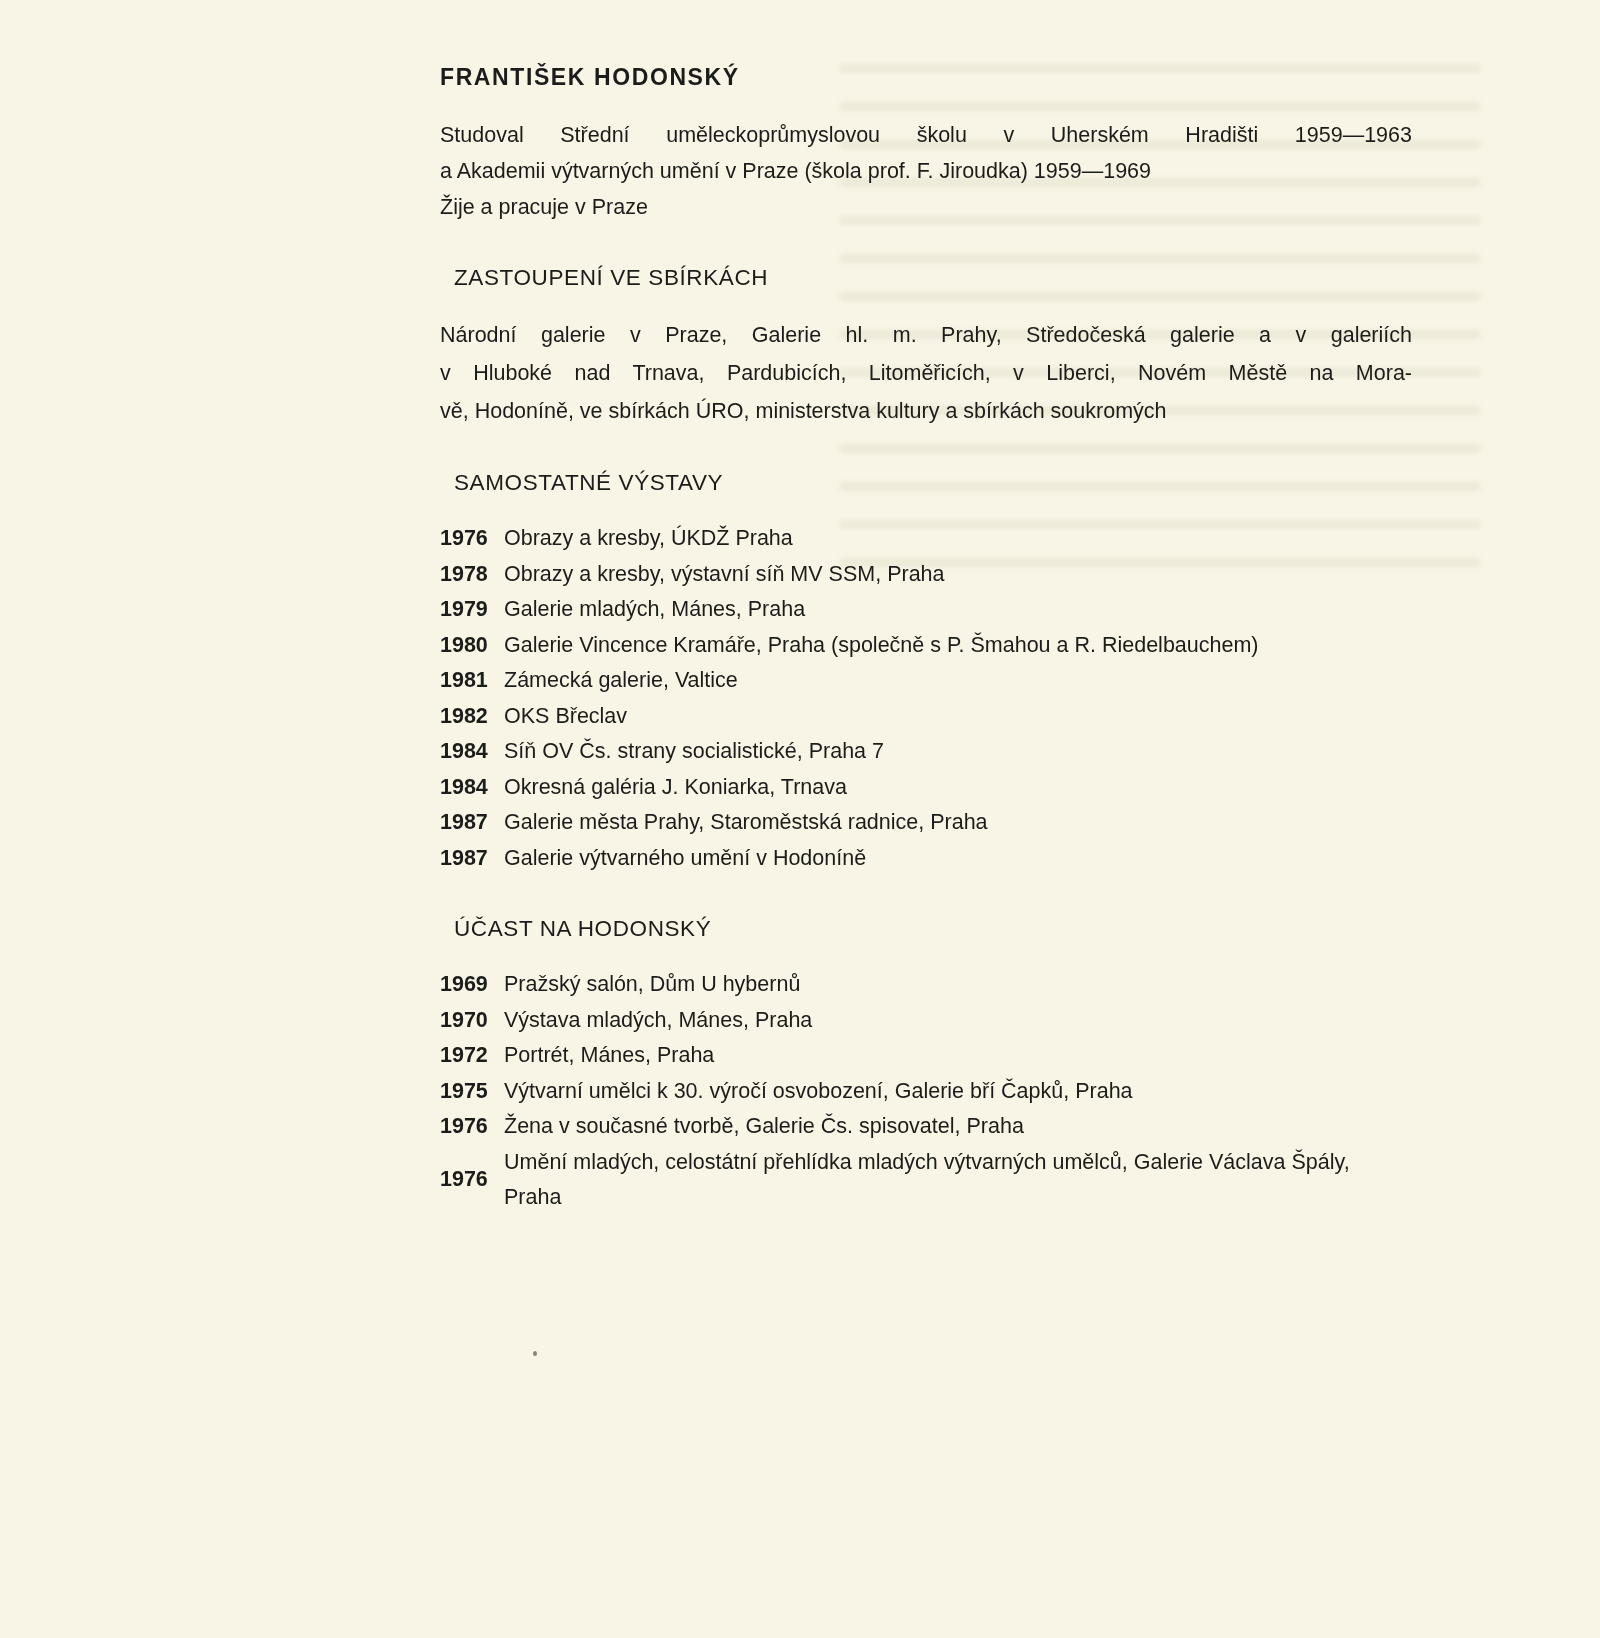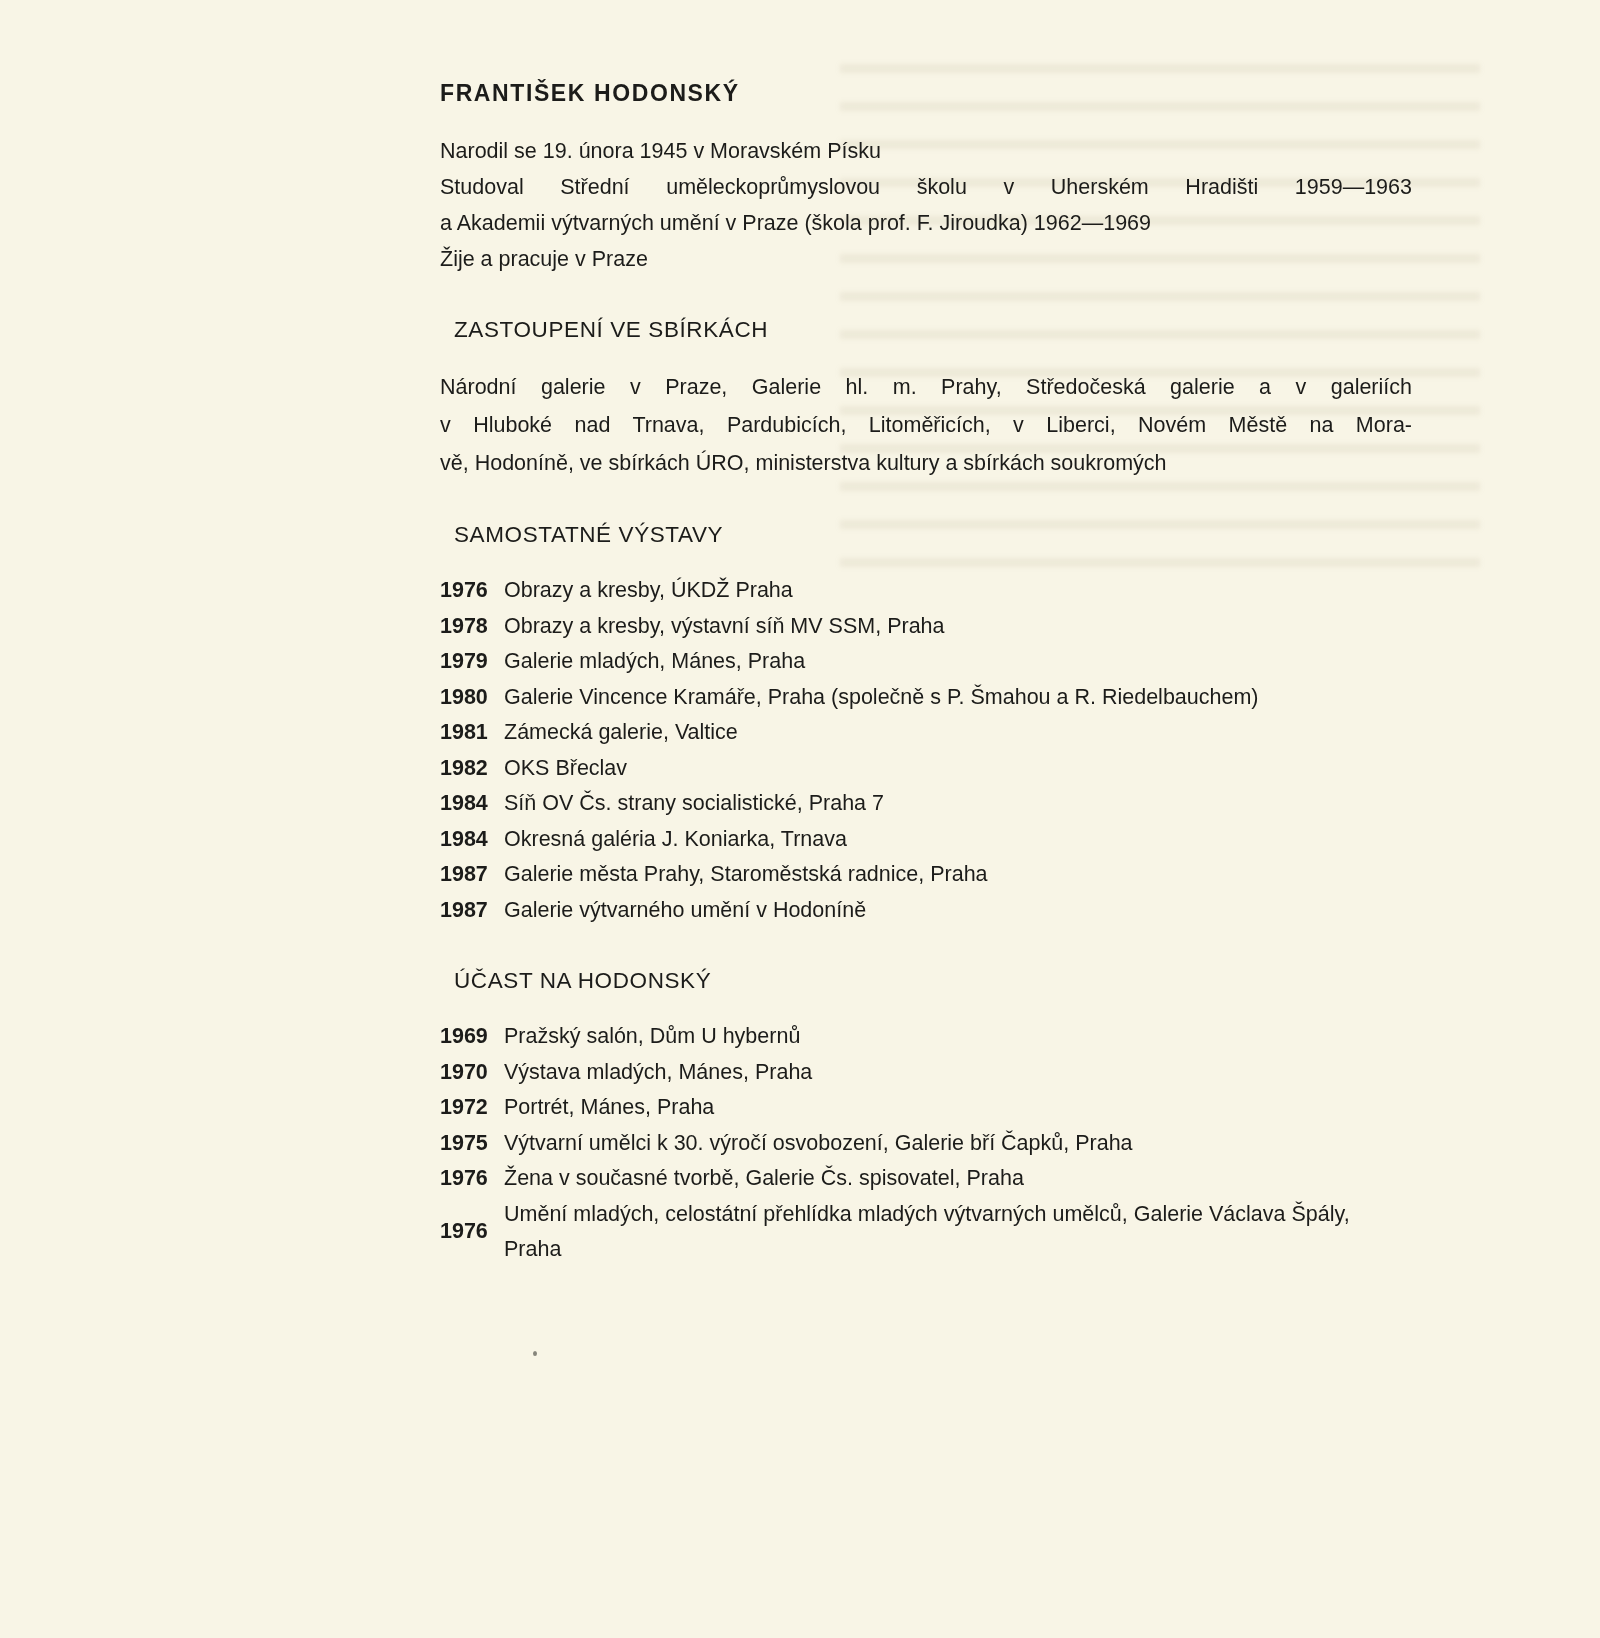--- a/index.html
+++ b/index.html
@@ -45,21 +45,21 @@
   .content {
     position: absolute;
     left: 440px;
     top: 64px;
     width: 972px;
   }
   .doc-title {
     font-size: 23px;
     font-weight: bold;
     letter-spacing: 1.6px;
-    margin: 16px 0 26px 0;
+    margin: 0 0 26px 0;
   }
   .bio-block {
     margin-bottom: 34px;
   }
   .line {
     font-size: 21.5px;
     line-height: 36px;
     white-space: normal;
   }
   .para-line {
@@ -101,23 +101,22 @@
 
 <div class="page">
 
   <div class="showthrough"></div>
 
   <div class="content">
 
     <h1 class="doc-title">FRANTIŠEK HODONSKÝ</h1>
 
     <div class="bio-block">
-        <div class="line">Narodil se 19. února 1945 v Moravském Písku</div>
         <div class="line justify">Studoval Střední uměleckoprůmyslovou školu v Uherském Hradišti 1959—1963</div>
-        <div class="line">a Akademii výtvarných umění v Praze (škola prof. F. Jiroudka) 1962—1969</div>
+        <div class="line">a Akademii výtvarných umění v Praze (škola prof. F. Jiroudka) 1959—1969</div>
         <div class="line">Žije a pracuje v Praze</div>
       </div>
 
     <h2 class="section-heading">ZASTOUPENÍ VE SBÍRKÁCH</h2>
 
     <div class="para-block">
         <div class="line para-line justify">Národní galerie v Praze, Galerie hl. m. Prahy, Středočeská galerie a v galeriích</div>
         <div class="line para-line justify">v Hluboké nad Trnava, Pardubicích, Litoměřicích, v Liberci, Novém Městě na Mora-</div>
         <div class="line para-line">vě, Hodoníně, ve sbírkách ÚRO, ministerstva kultury a sbírkách soukromých</div>
       </div>

